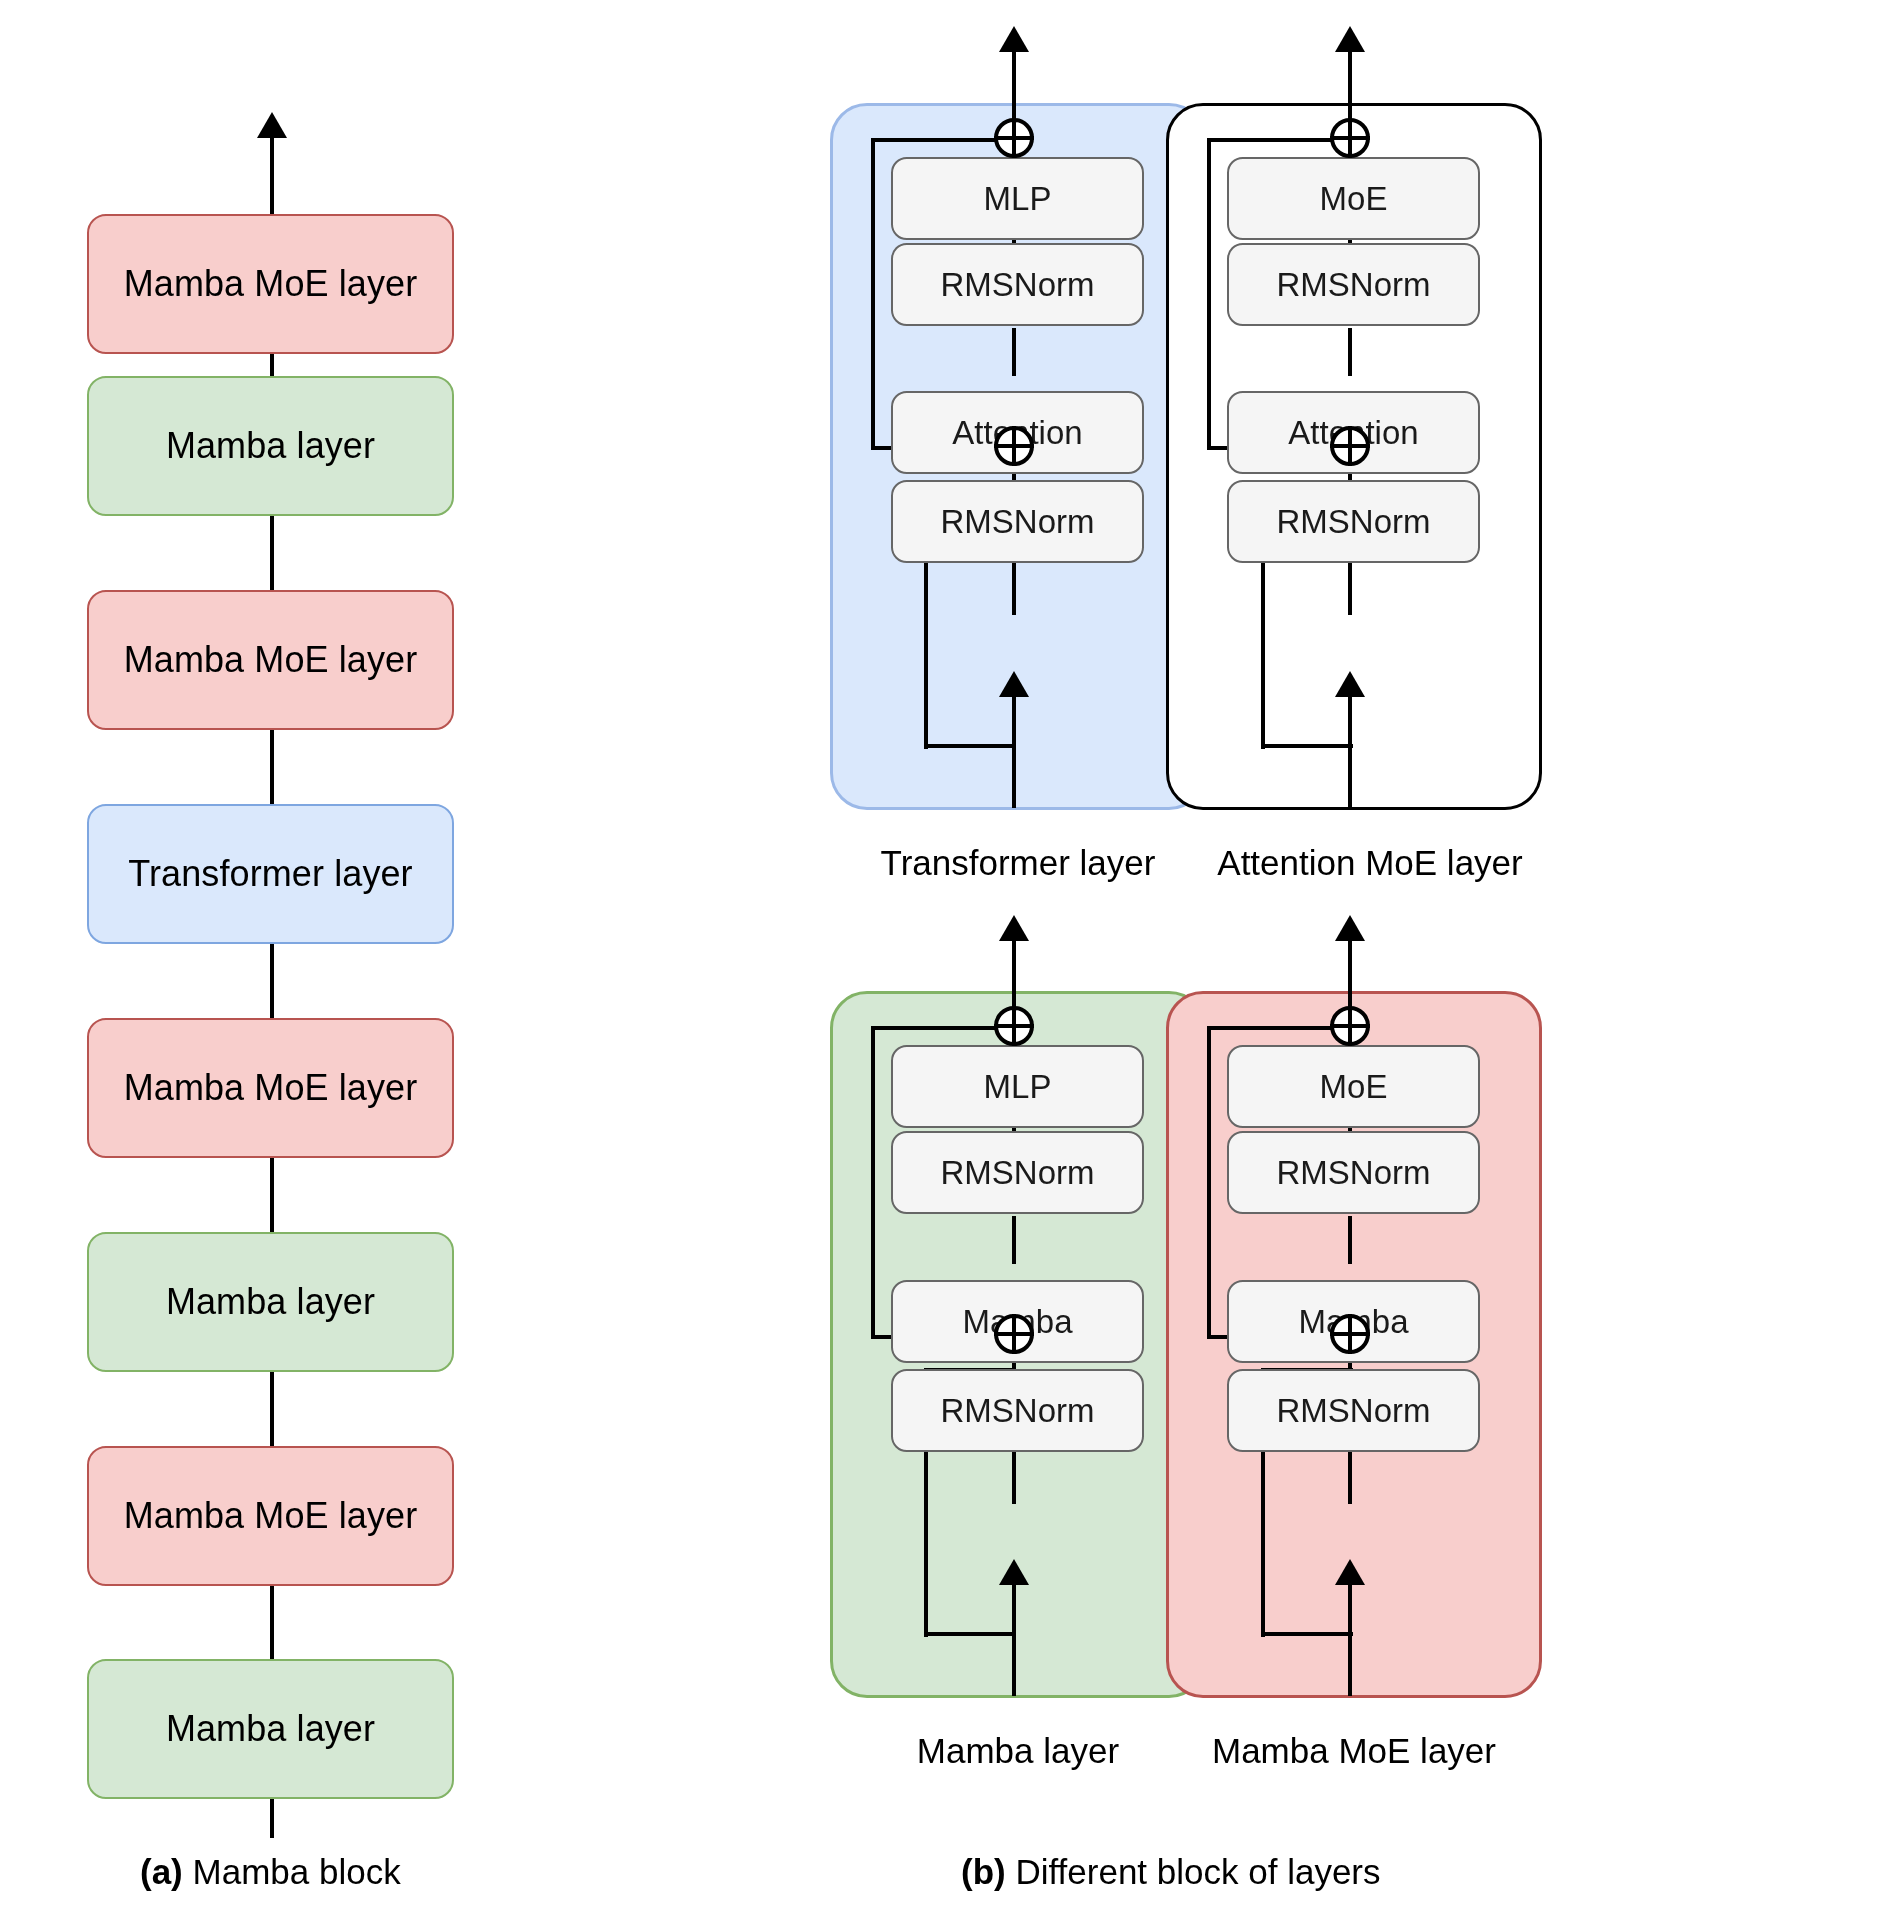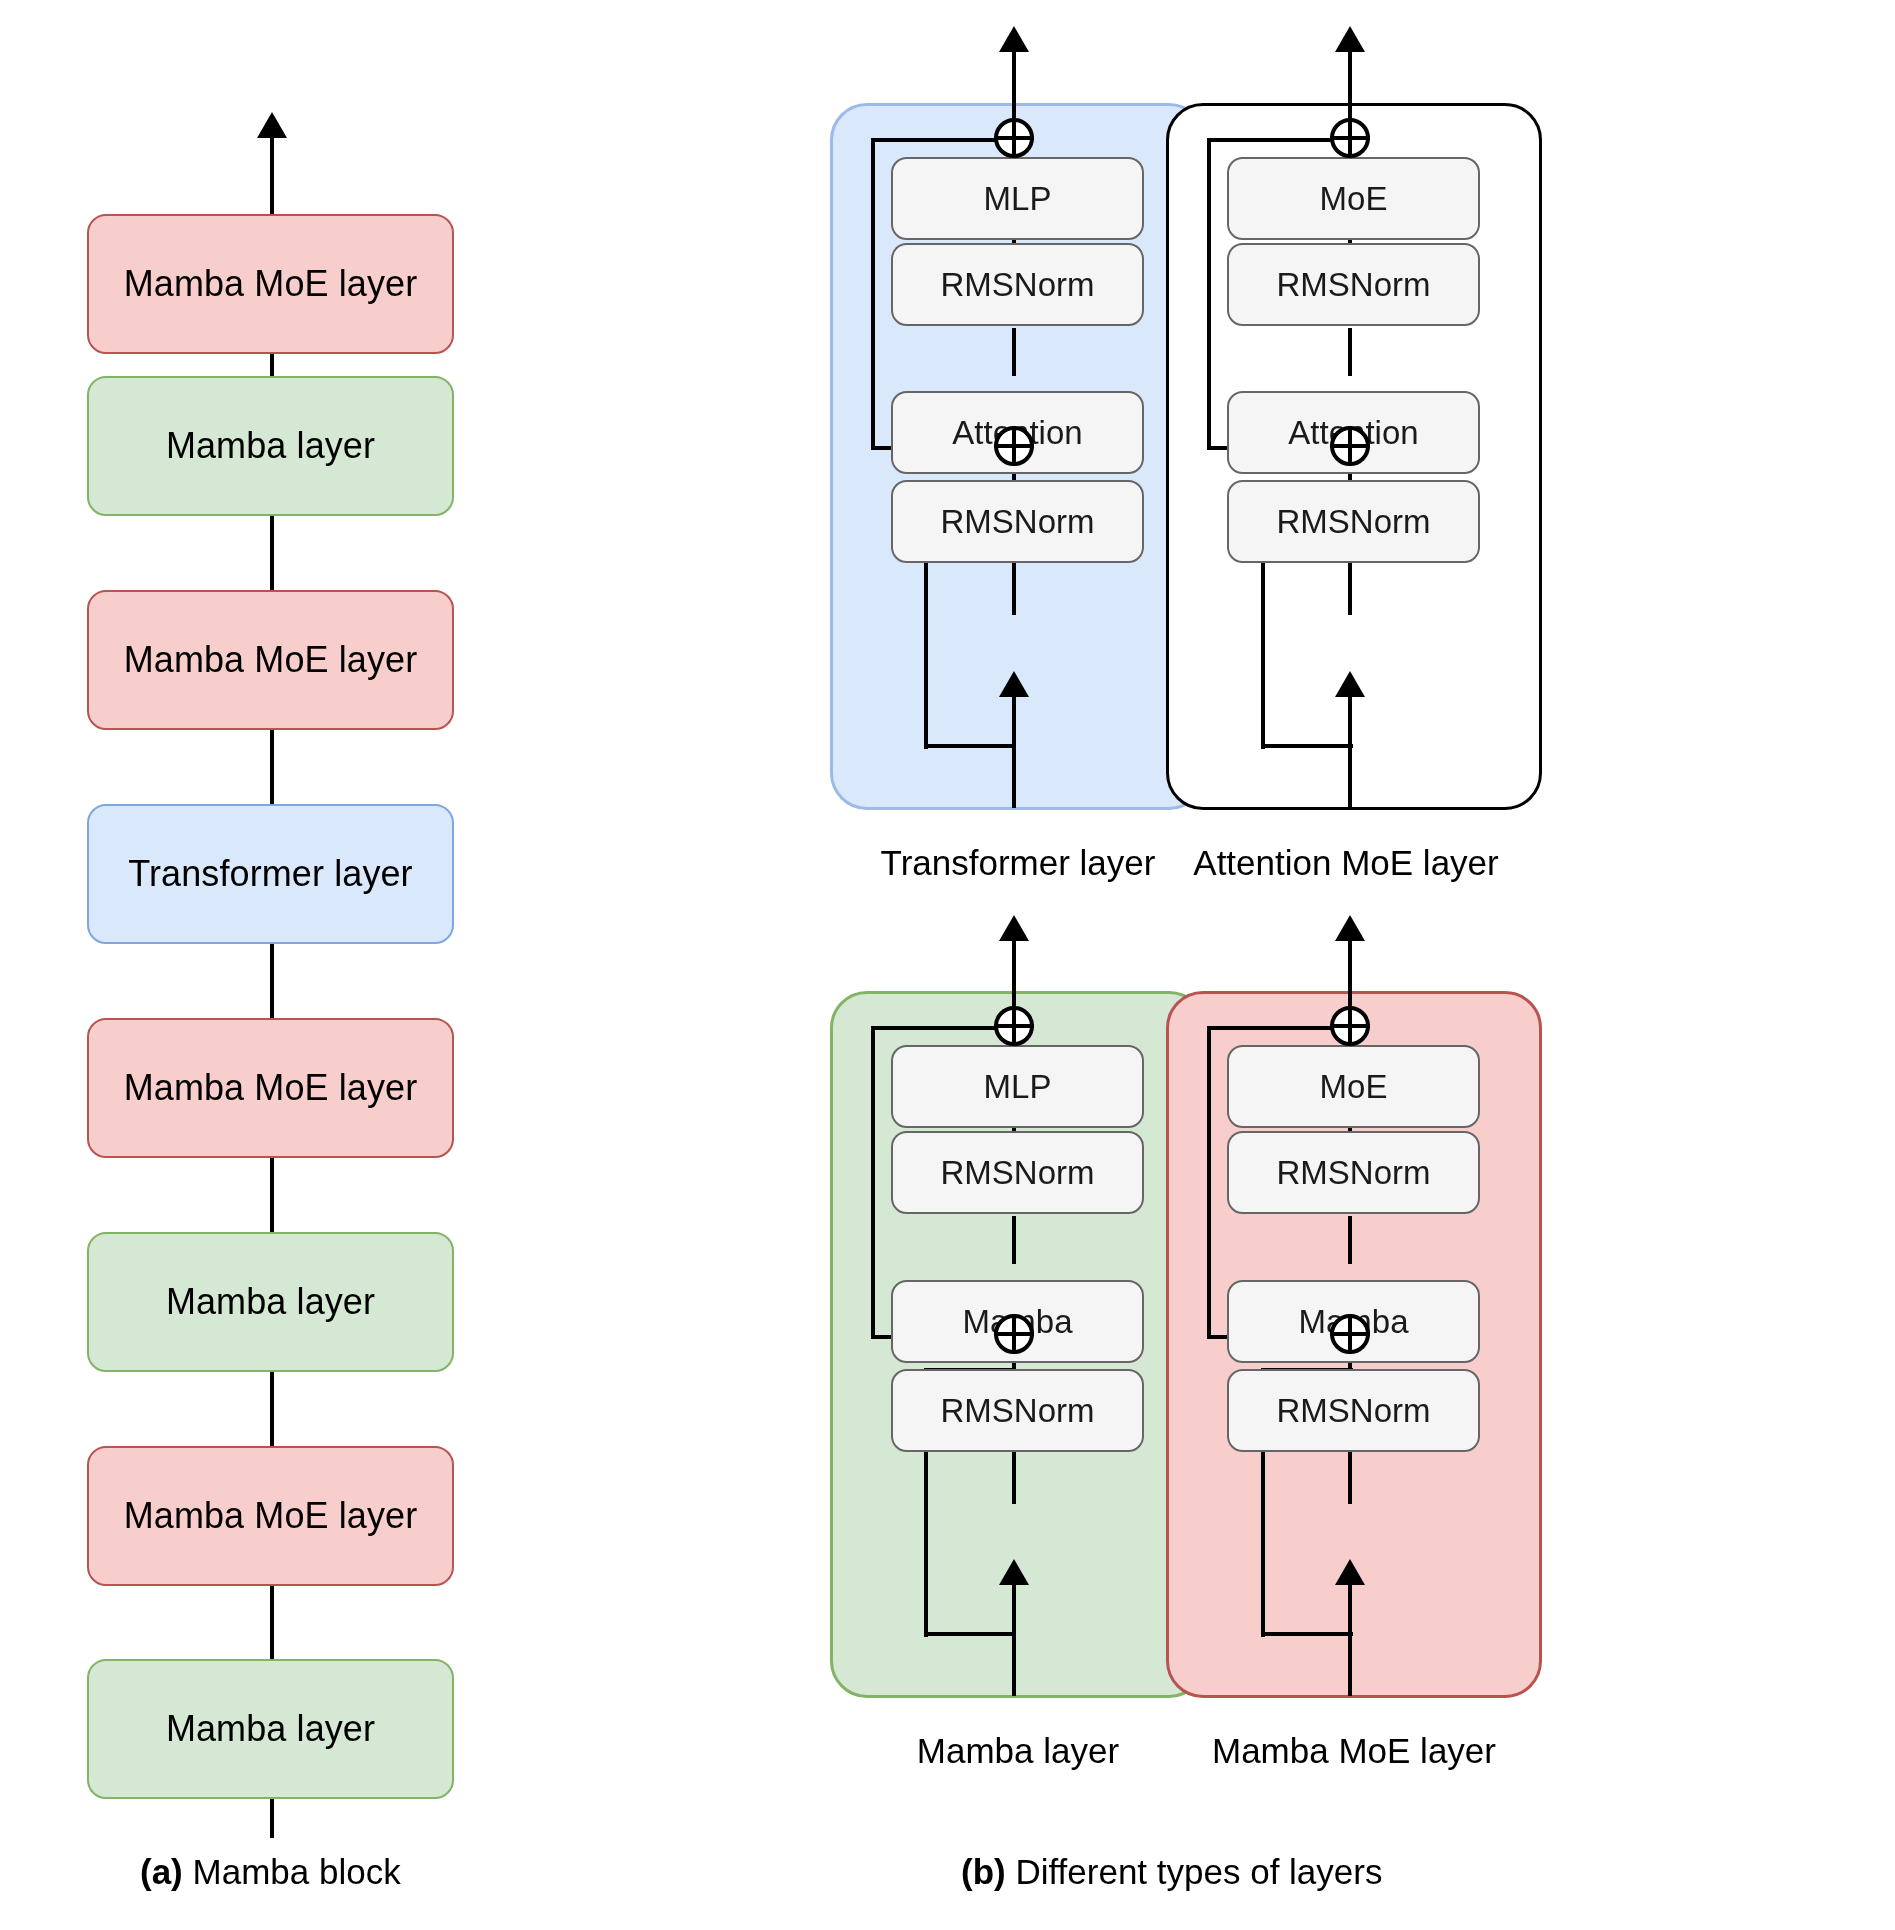--- a/index.html
+++ b/index.html
@@ -297,21 +297,21 @@
       <div class="inner-box" style="left:563px; top:243px;">
         <span>RMSNorm</span>
       </div>
       <div class="inner-box" style="left:563px; top:391px;">
         <span>Attention</span>
       </div>
       <div class="inner-box" style="left:563px; top:480px;">
         <span>RMSNorm</span>
       </div>
 
-      <div class="panel-caption" style="left:494px; top:843px; width:376px;">Attention MoE layer</div>
+      <div class="panel-caption" style="left:518px; top:843px; width:376px;">Attention MoE layer</div>
     </div>
 
     <div>
       <div class="wire wire-v" style="left:348px; top:1626px; height:70px;"></div>
       <div class="wire wire-v" style="left:348px; top:935px; height:96px;"></div>
       <div class="arrow-up" style="left:335px; top:915px;"></div>
 
       <div class="layer-panel green" style="left:166px; top:991px;"></div>
 
       <div class="wire wire-v" style="left:260px; top:1368px; height:269px;"></div>
@@ -386,18 +386,18 @@
       </div>
       <div class="inner-box" style="left:563px; top:1369px;">
         <span>RMSNorm</span>
       </div>
 
       <div class="panel-caption" style="left:502px; top:1731px; width:376px;">Mamba MoE layer</div>
     </div>
 
     <div class="caption-sub" style="left:297px; top:1852px;">
       <b>(b)</b>
-      <span>Different types of layers</span>
+      <span>Different block of layers</span>
     </div>
   </div>
 
 </div>
 
 
 </body></html>

